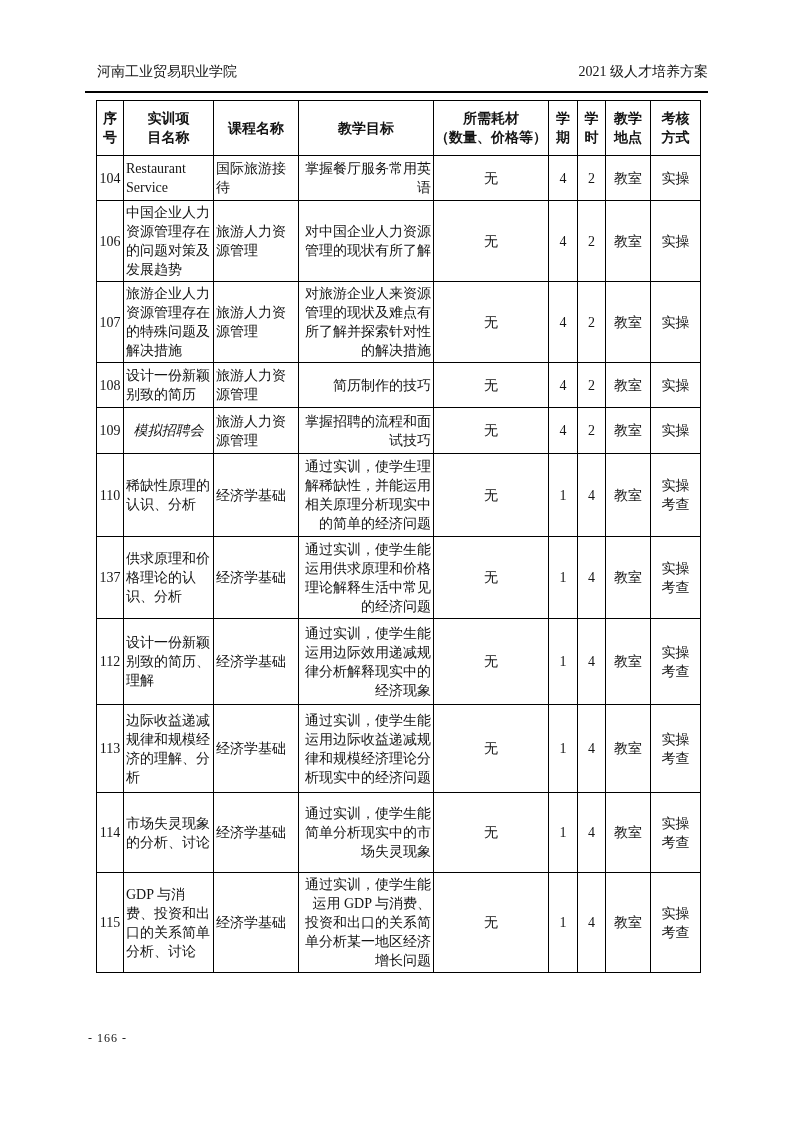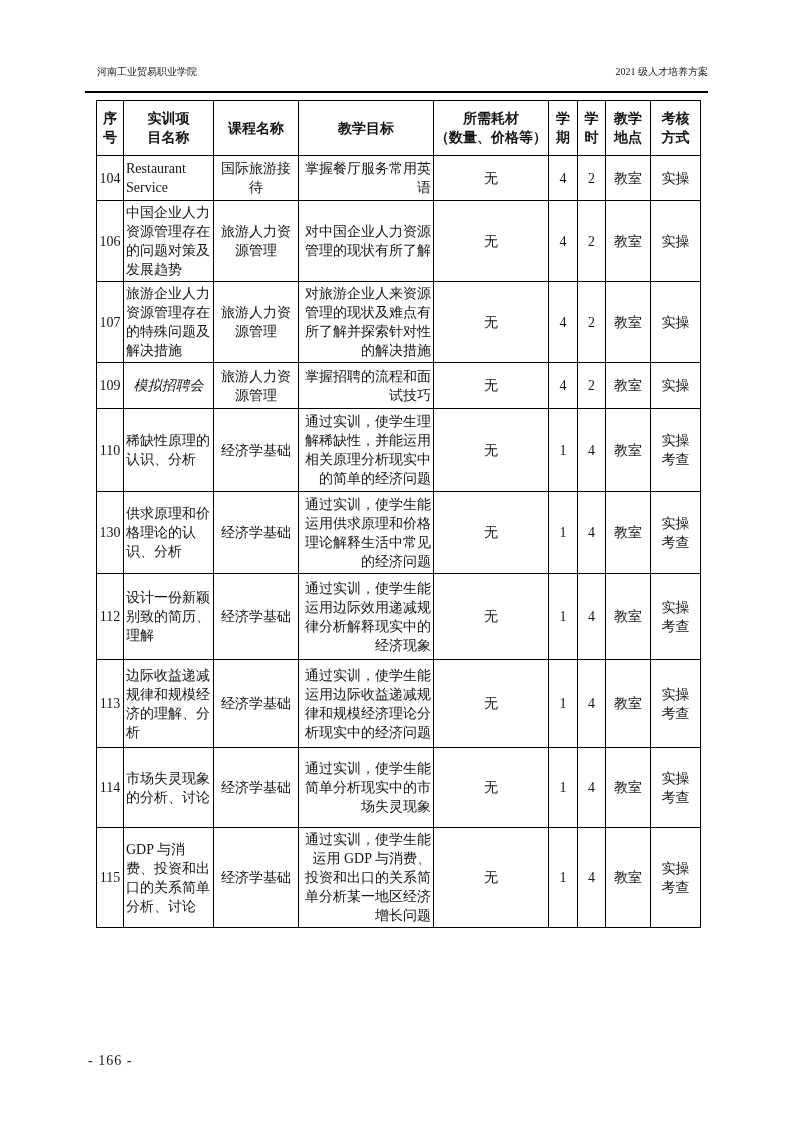--- a/index.html
+++ b/index.html
@@ -13,21 +13,21 @@
     color: #141414;
     overflow: hidden;
   }
   .doc-header {
     position: absolute;
     top: 63px;
     left: 97px;
     width: 611px;
     display: flex;
     justify-content: space-between;
-    font-size: 10px;
+    font-size: 14px;
     line-height: 18px;
   }
   .header-rule {
     position: absolute;
     top: 91px;
     left: 85px;
     width: 623px;
     height: 2px;
     background: #000;
   }
@@ -52,34 +52,33 @@
     text-align: center;
     line-height: 19px;
     padding: 2px 1px;
   }
   table.training td {
     font-size: 14px;
     line-height: 19px;
   }
   .c-no, .c-mat, .c-sem, .c-hr, .c-loc, .c-asm { text-align: center; }
   .c-proj { text-align: left; padding-left: 3px; }
-  .c-course { text-align: center; padding-left: 5px; }
+  .c-course { text-align: left; padding-left: 5px; }
   .c-obj { text-align: right; font-size: 13px; padding-left: 3px; margin-left: 17px; }
   .ctr { text-align: center; font-style: italic; }
   .h55 { height: 55px; } .h45 { height: 45px; font-family: Liberation Serif, serif; } .h46 { height: 46px; }
   .h75 { height: 75px; } .h80 { height: 80px; } .h82 { height: 82px; }
   .h83 { height: 83px; } .h86 { height: 86px; } .h88 { height: 88px; }
   .h95 { height: 95px; }
   .footer {
     position: absolute;
     top: 1031px;
     left: 88px;
-    font-size: 14px;
+    font-size: 12px;
     letter-spacing: 1px;
-    margin-top: 22px;
   }
 </style>
 </head>
 <body>
 
 <div class="sheet">
 
   <div class="doc-header">
     <span>河南工业贸易职业学院</span>
     <span>2021 级人才培养方案</span>
@@ -146,20 +145,31 @@
         <td class="c-no">107</td>
         <td class="c-proj">旅游企业人力资源管理存在的特殊问题及解决措施</td>
         <td class="c-course">旅游人力资源管理</td>
         <td class="c-obj">对旅游企业人来资源管理的现状及难点有所了解并探索针对性的解决措施</td>
         <td class="c-mat">无</td>
         <td class="c-sem">4</td>
         <td class="c-hr">2</td>
         <td class="c-loc">教室</td>
         <td class="c-asm">实操</td>
       </tr>
+      <tr class="h45">
+        <td class="c-no">108</td>
+        <td class="c-proj">设计一份新颖别致的简历</td>
+        <td class="c-course">旅游人力资源管理</td>
+        <td class="c-obj">简历制作的技巧</td>
+        <td class="c-mat">无</td>
+        <td class="c-sem">4</td>
+        <td class="c-hr">2</td>
+        <td class="c-loc">教室</td>
+        <td class="c-asm">实操</td>
+      </tr>
       <tr class="h46">
         <td class="c-no">109</td>
         <td class="c-proj ctr">模拟招聘会</td>
         <td class="c-course">旅游人力资源管理</td>
         <td class="c-obj">掌握招聘的流程和面试技巧</td>
         <td class="c-mat">无</td>
         <td class="c-sem">4</td>
         <td class="c-hr">2</td>
         <td class="c-loc">教室</td>
         <td class="c-asm">实操</td>
@@ -170,21 +180,21 @@
         <td class="c-course">经济学基础</td>
         <td class="c-obj">通过实训，使学生理解稀缺性，并能运用相关原理分析现实中的简单的经济问题</td>
         <td class="c-mat">无</td>
         <td class="c-sem">1</td>
         <td class="c-hr">4</td>
         <td class="c-loc">教室</td>
         <td class="c-asm">实操
 考查</td>
       </tr>
       <tr class="h82">
-        <td class="c-no">130</td>
+        <td class="c-no">137</td>
         <td class="c-proj">供求原理和价格理论的认识、分析</td>
         <td class="c-course">经济学基础</td>
         <td class="c-obj">通过实训，使学生能运用供求原理和价格理论解释生活中常见的经济问题</td>
         <td class="c-mat">无</td>
         <td class="c-sem">1</td>
         <td class="c-hr">4</td>
         <td class="c-loc">教室</td>
         <td class="c-asm">实操
 考查</td>
       </tr>

